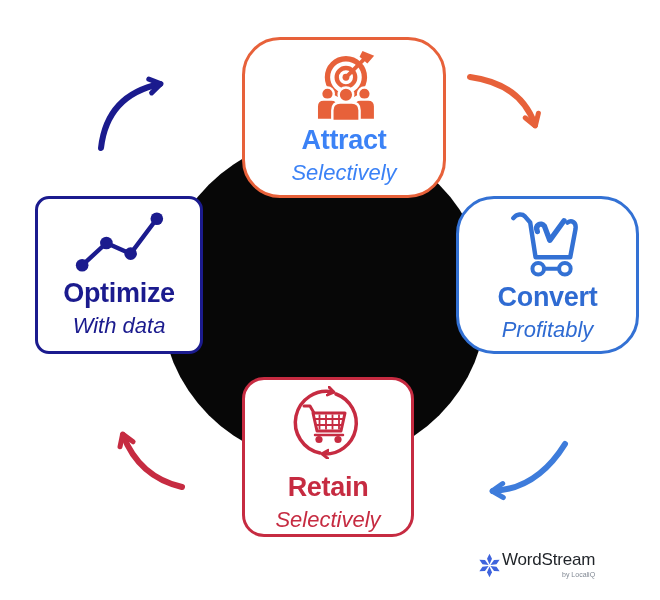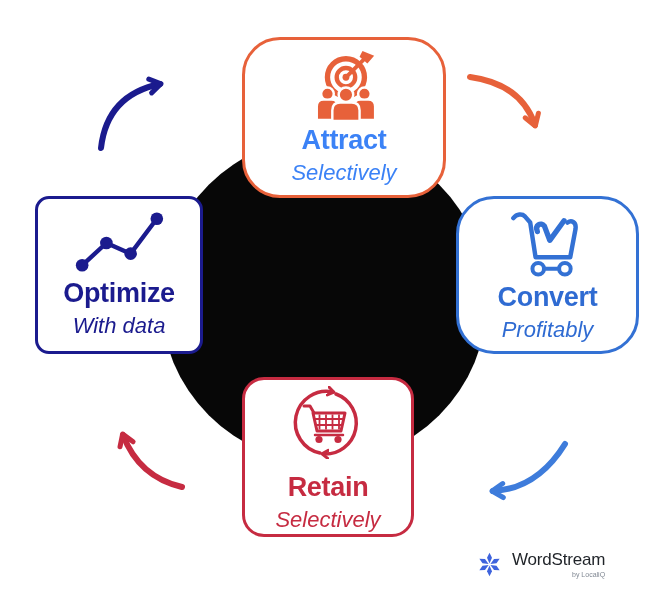--- a/index.html
+++ b/index.html
@@ -24,21 +24,21 @@
     gap:5px;
   }
   .stage .icon-wrap{display:flex;align-items:center;justify-content:center;}
   .stage .title{font-size:27px;font-weight:700;letter-spacing:-.3px;line-height:1;}
   .stage .subtitle{font-size:22px;font-style:italic;font-weight:400;line-height:1.1;margin-top:2px;}
   .stage-attract {left:242px;top:37px; width:204px;height:161px;border-color:#E7613A;color:#3b82f6;}
   .stage-convert {left:456px;top:196px;width:183px;height:158px;border-color:#3371D4;color:#2F6BD2;}
   .stage-retain  {left:242px;top:377px;width:172px;height:160px;border-color:#C62B41;color:#C62B41;border-radius:22px;}
   .stage-optimize{left:35px; top:196px;width:168px;height:158px;border-color:#1B1B8E;color:#1B1B8E;border-radius:14px;}
   .brand{
-    position:absolute;left:477px;top:551px;display:flex;align-items:center;gap:10px;
+    position:absolute;left:477px;top:551px;display:flex;align-items:flex-end;gap:0;
   }
   .brand-text{display:flex;flex-direction:column;align-items:flex-end;}
   .brand-name{font-size:17px;font-weight:500;color:#1f2328;letter-spacing:-.2px;line-height:1.1;}
   .brand-byline{font-size:7px;color:#808893;line-height:1;margin-top:1px;}
 </style>
 </head>
 <body>
 
 <div class="canvas">
 

